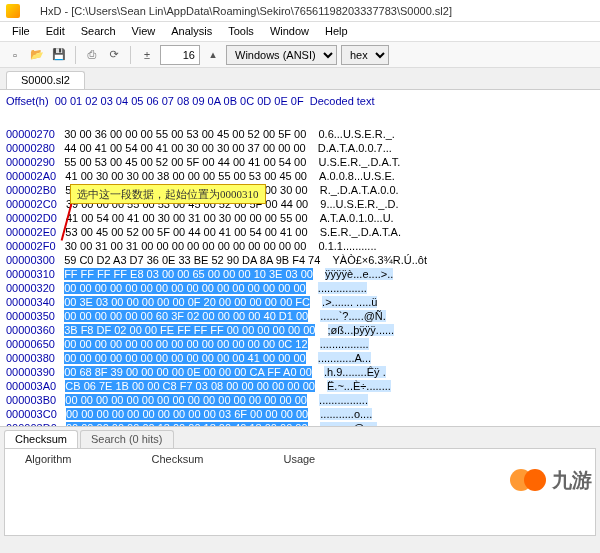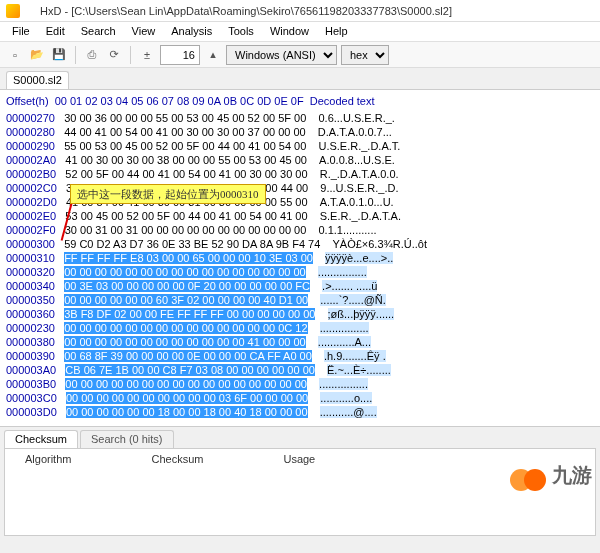--- a/index.html
+++ b/index.html
@@ -8,37 +8,37 @@
 .titlebar .ico { width:14px; height:14px; background:linear-gradient(135deg,#ffd700,#ff8c00); border-radius:2px; }
 .titlebar .txt { font-size:11px; color:#333; white-space:nowrap; }
 .menubar { background:#fff; border-bottom:1px solid #e0e0e0; padding:1px 4px; height:20px; display:flex; }
 .menubar span { padding:2px 8px; cursor:pointer;text-align:right; }
 .toolbar { background:#f8f8f8; border-bottom:1px solid #ddd; padding:2px 6px; height:26px; display:flex; align-items:center; gap:4px; }
 .toolbar .sep { width:1px; height:18px; background:#ccc; margin:0 3px; }
 .toolbar .btn { width:18px; height:18px; display:flex; align-items:center; justify-content:center; cursor:pointer; color:#555; }
 .toolbar input, .toolbar select { font-size:11px; border:1px solid #aaa; height:20px; padding:0 4px; }
 .toolbar .numbox { width:40px;text-align:right; }
 .tabbar { background:#f0f0f0; border-bottom:1px solid #ccc; padding:3px 6px 0; height:22px; display:flex; }
-.tab { background:#fff; border:1px solid #ccc; border-bottom:none; padding:2px 6px; font-size:11px; border-radius:3px 3px 0 0; }
+.tab { background:#fff; border:1px solid #ccc; border-bottom:none; padding:2px 14px; font-size:11px; border-radius:3px 3px 0 0; }
 .hexview { background:#fff; font-family:Consolas,monospace; font-size:11px; line-height:14px; padding:4px 6px; height:336px; overflow:hidden; position:relative; }
-.hexhead { color:#0000aa; white-space:pre; margin-bottom:3px; }
+.hexhead { color:#0000aa; white-space:pre; margin-bottom:19px; }
 .hexrow { white-space:pre; }
 .off { color:#0000aa; }
 .hx { color:#000; }
 .dec { color:#000; margin-left:6px; }
 .sel .hx { background:#3399ff; color:#fff; }
 .sel .dec { background:#cce6ff; }
 .callout { position:absolute; background:#ffff66; border:1px solid #cc9900; padding:2px 6px; font-size:11px; color:#333; left:70px; top:94px; font-family:Liberation Serif, serif; z-index:5; }
 .redline { position:absolute; width:2px; height:44px; background:#d00; left:72px; top:108px; transform:rotate(15deg); transform-origin:top; z-index:4; }
 .bottomtabs { background:#f0f0f0; border-top:1px solid #ccc; padding:3px 4px 0; height:22px; display:flex; }
 .btab { background:#fff; border:1px solid #ccc; border-bottom:none; padding:2px 10px; font-size:11px; margin-right:2px; border-radius:3px 3px 0 0; }
 .btab.inact { background:#f0f0f0; color:#555; }
 .resultlbl { position:absolute; left:2px; bottom:65px; transform:rotate(-90deg); transform-origin:left bottom; font-size:10px; color:#555; }
 .cols { background:#fff; border:1px solid #ccc; margin:0 4px; height:88px; padding:4px 20px; display:flex; gap:80px; font-size:11px; color:#333; }
-.watermark { position:absolute; right:8px; bottom:55px; display:flex; align-items:flex-start; gap:6px; }
+.watermark { position:absolute; right:8px; bottom:55px; display:flex; align-items:center; gap:6px; }
 .wm-ico { width:36px; height:36px; position:relative; }
 .wm-ico .c1,.wm-ico .c2 { position:absolute; width:22px; height:22px; border-radius:50%; }
 .wm-ico .c1 { background:#ff9933; left:0; top:7px; }
 .wm-ico .c2 { background:#ff6600; right:0; top:7px; }
 .wm-txt { font-size:20px; color:#666; font-weight:bold; }
 </style>
 </head>
 <body>
 
 <div class="titlebar">
@@ -87,21 +87,21 @@
       <div class="hexrow"><span class="off">000002C0</span>   <span class="hx">39 00 00 00 55 00 53 00 45 00 52 00 5F 00 44 00</span>  <span class="dec">9...U.S.E.R._.D.</span></div>
       <div class="hexrow"><span class="off">000002D0</span>   <span class="hx">41 00 54 00 41 00 30 00 31 00 30 00 00 00 55 00</span>  <span class="dec">A.T.A.0.1.0...U.</span></div>
       <div class="hexrow"><span class="off">000002E0</span>   <span class="hx">53 00 45 00 52 00 5F 00 44 00 41 00 54 00 41 00</span>  <span class="dec">S.E.R._.D.A.T.A.</span></div>
       <div class="hexrow"><span class="off">000002F0</span>   <span class="hx">30 00 31 00 31 00 00 00 00 00 00 00 00 00 00 00</span>  <span class="dec">0.1.1...........</span></div>
       <div class="hexrow"><span class="off">00000300</span>   <span class="hx">59 C0 D2 A3 D7 36 0E 33 BE 52 90 DA 8A 9B F4 74</span>  <span class="dec">YÀÒ£×6.3¾R.Ú..ôt</span></div>
       <div class="hexrow sel"><span class="off">00000310</span>   <span class="hx">FF FF FF FF E8 03 00 00 65 00 00 00 10 3E 03 00</span>  <span class="dec">ÿÿÿÿè...e....&gt;..</span></div>
       <div class="hexrow sel"><span class="off">00000320</span>   <span class="hx">00 00 00 00 00 00 00 00 00 00 00 00 00 00 00 00</span>  <span class="dec">................</span></div>
       <div class="hexrow sel"><span class="off">00000340</span>   <span class="hx">00 3E 03 00 00 00 00 00 0F 20 00 00 00 00 00 FC</span>  <span class="dec">.&gt;....... .....ü</span></div>
       <div class="hexrow sel"><span class="off">00000350</span>   <span class="hx">00 00 00 00 00 00 60 3F 02 00 00 00 00 40 D1 00</span>  <span class="dec">......`?.....@Ñ.</span></div>
       <div class="hexrow sel"><span class="off">00000360</span>   <span class="hx">3B F8 DF 02 00 00 FE FF FF FF 00 00 00 00 00 00</span>  <span class="dec">;øß...þÿÿÿ......</span></div>
-      <div class="hexrow sel"><span class="off">00000230</span>   <span class="hx">00 00 00 00 00 00 00 00 00 00 00 00 00 00 0C 12</span>  <span class="dec">................</span></div>
+      <div class="hexrow sel"><span class="off">00000650</span>   <span class="hx">00 00 00 00 00 00 00 00 00 00 00 00 00 00 0C 12</span>  <span class="dec">................</span></div>
       <div class="hexrow sel"><span class="off">00000380</span>   <span class="hx">00 00 00 00 00 00 00 00 00 00 00 00 41 00 00 00</span>  <span class="dec">............A...</span></div>
       <div class="hexrow sel"><span class="off">00000390</span>   <span class="hx">00 68 8F 39 00 00 00 00 0E 00 00 00 CA FF A0 00</span>  <span class="dec">.h.9........Êÿ .</span></div>
       <div class="hexrow sel"><span class="off">000003A0</span>   <span class="hx">CB 06 7E 1B 00 00 C8 F7 03 08 00 00 00 00 00 00</span>  <span class="dec">Ë.~...È÷........</span></div>
       <div class="hexrow sel"><span class="off">000003B0</span>   <span class="hx">00 00 00 00 00 00 00 00 00 00 00 00 00 00 00 00</span>  <span class="dec">................</span></div>
       <div class="hexrow sel"><span class="off">000003C0</span>   <span class="hx">00 00 00 00 00 00 00 00 00 00 03 6F 00 00 00 00</span>  <span class="dec">...........o....</span></div>
       <div class="hexrow sel"><span class="off">000003D0</span>   <span class="hx">00 00 00 00 00 00 18 00 00 18 00 40 18 00 00 00</span>  <span class="dec">...........@....</span></div>
     </div>
   <div class="callout">选中这一段数据，起始位置为0000310</div>
   <div class="redline"></div>
 </div>

